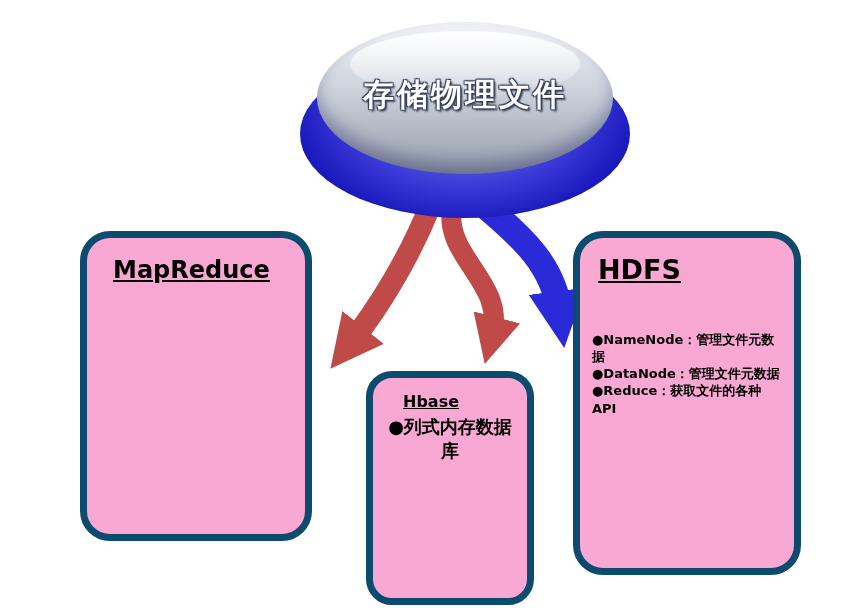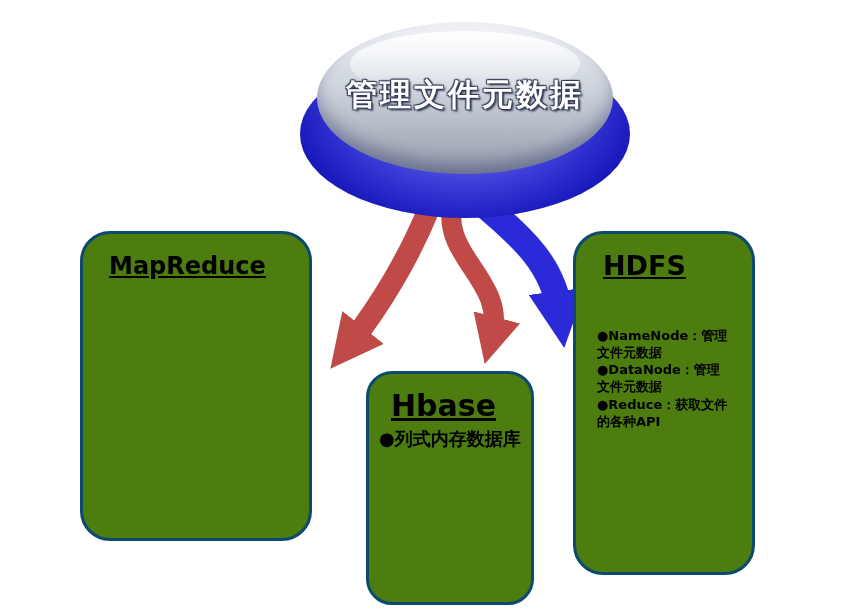--- a/index.html
+++ b/index.html
@@ -27,36 +27,36 @@
     background: linear-gradient(180deg, rgba(255,255,255,.95) 0%, rgba(255,255,255,.05) 100%);
   }
   .orb-label {
     position:absolute; left:0; right:0; top:52px; text-align:center;
     font-size:31px; font-weight:bold; color:#ffffff; letter-spacing:3px;
     text-shadow: 2px 2px 2px #333a55, -1px -1px 1px #333a55, 1px -1px 1px #333a55, -1px 1px 1px #333a55;
   }
 
   
   .box {
-    position:absolute; background:#4d7c0f; border:3px solid #0c4a6e; border-radius:30px;
+    position:absolute; background:#f9a8d4; border:7px solid #0c4a6e; border-radius:30px;
     box-sizing:border-box; z-index:2; color:#000;
   }
   .box-title { font-weight:bold; text-decoration:underline; }
   .box-body  { font-weight:bold; }
   .box-body div { margin:0; }
 
   #box-mapreduce { left:80px;  top:231px; width:232px; height:310px; padding:18px 12px; }
   #box-mapreduce .box-title { font-size:24px; margin-left:14px; }
   #box-mapreduce .box-body  { margin-top:50px; font-size:19px; line-height:1.42; }
 
   #box-hbase { left:366px; top:371px; width:168px; height:234px; padding:14px 10px; border-radius:26px; }
-  #box-hbase .box-title { font-size:30px; margin-left:12px; }
-  #box-hbase .box-body  { margin-top:4px; font-size:18px; line-height:1.35; }
+  #box-hbase .box-title { font-size:16px; margin-left:20px; }
+  #box-hbase .box-body  { margin-top:4px; font-size:18px; line-height:1.35;text-align:center; }
 
-  #box-hdfs { left:573px; top:231px; width:182px; height:344px; padding:16px 21px; }
+  #box-hdfs { left:573px; top:231px; width:228px; height:344px; padding:16px 12px; }
   #box-hdfs .box-title { font-size:27px; margin-left:6px; }
   #box-hdfs .box-body  { margin-top:46px; font-size:13px; line-height:1.32; }
 </style>
 </head>
 <body>
 
 <div class="stage">
 
   <svg class="arrows" viewBox="0 0 864 610" xmlns="http://www.w3.org/2000/svg">
     <defs>
@@ -72,21 +72,21 @@
 
     <path d="M 452 208 C 444 258, 506 282, 492 336" fill="none" stroke-width="20" stroke-linecap="butt" marker-end="url(#head-red)" stroke="#bf4a47"></path>
 
     <path d="M 478 200 C 524 238, 554 266, 560 314" fill="none" stroke-width="26" stroke-linecap="butt" marker-end="url(#head-blue)" stroke="#2a2ad8"></path>
   </svg>
 
   <div class="orb">
     <div class="orb-base"></div>
     <div class="orb-top"></div>
     <div class="orb-gloss"></div>
-    <div class="orb-label">管理文件元数据</div>
+    <div class="orb-label">存储物理文件</div>
   </div>
 
   <div class="box" id="box-mapreduce">
     <div class="box-title">MapReduce</div>
   </div>
 
   <div class="box" id="box-hbase">
     <div class="box-title">Hbase</div>
     <div class="box-body">
       <div>●列式内存数据库</div>

